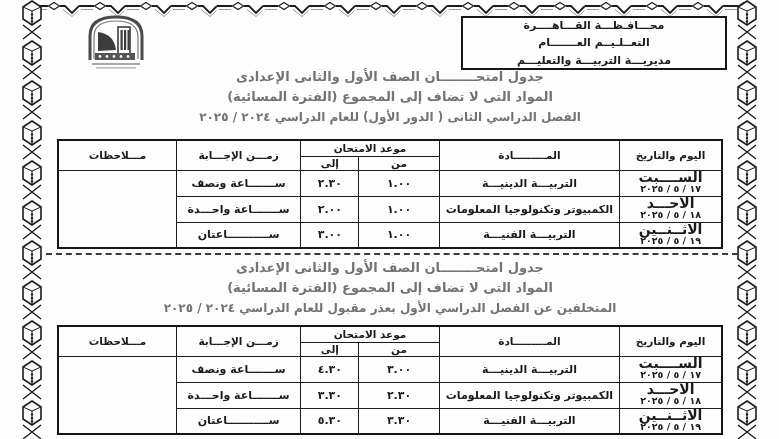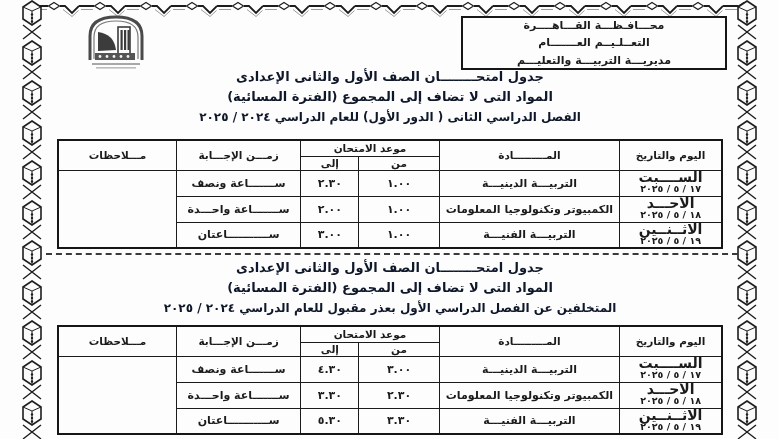--- a/index.html
+++ b/index.html
@@ -14,21 +14,21 @@
     position:absolute; top:16px; right:52px; width:262px; height:50px;
     border:2.2px solid #161616; border-radius:0;
     display:flex; flex-direction:column; justify-content:space-between;
     text-align:center; font-weight:bold; font-size:11px; line-height:15.5px;
   }
   
   .emblem{position:absolute; left:82px; top:12px; width:68px; height:62px;}
   
   .sec-title{
     position:absolute; left:60px; width:660px; text-align:center;
-    font-weight:bold; font-size:13px; line-height:20px; color:#0f172a;
+    font-weight:bold; font-size:13px; line-height:20px; color:#737373;
   }
   .sec-title .t3{font-size:12px;}
   
   table.sched{
     position:absolute; right:56px; width:666px;
     border-collapse:collapse; table-layout:fixed;
     border:2px solid #161616;
   }
   table.sched th, table.sched td{
     border:1.5px solid #1b1b1b; padding:0; text-align:center;

